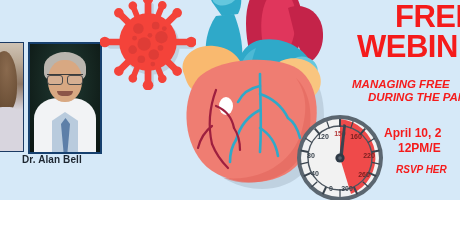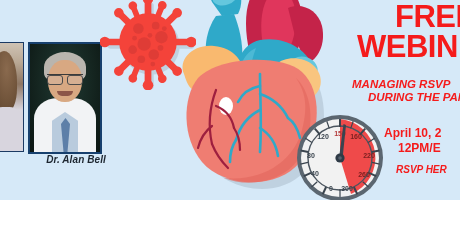--- a/index.html
+++ b/index.html
@@ -115,26 +115,25 @@
     width: 9px; height: 34px;
     background: #5d7fa8;
     clip-path: polygon(50% 0, 100% 18%, 72% 100%, 28% 100%, 0 18%);
   }
 
   #bell-name {
     position: absolute;
     left: 22px;
     top: 154px;
     width: 84px;
-    text-align: right;
+    text-align: left;
     font-size: 10px;
     font-weight: bold;
     color: #1d2630;
     letter-spacing: .1px;
-    font-style: italic;
   }
   #woman-name {
     position: absolute;
     left: -22px;
     top: 154px;
     width: 32px;
     text-align: center;
     font-size: 10px;
     font-weight: bold;
     color: #1d2630;
@@ -389,21 +388,21 @@
       <circle cx="46" cy="46" r="1.8" fill="#55626f"></circle>
     </g>
   </svg>
 
   <div id="headline">
     <span class="l1">FREE</span>
     <span class="l2">WEBIN</span>
   </div>
 
   <div id="subhead">
-    <span class="l1">MANAGING RSVP</span>
+    <span class="l1">MANAGING FREE</span>
     <span class="l2">DURING THE PAN</span>
   </div>
 
   <div id="datetime">
     <span class="l1">April 10, 2</span>
     <span class="l2">12PM/E</span>
   </div>
 
   <div id="rsvp">RSVP HER</div>
 

